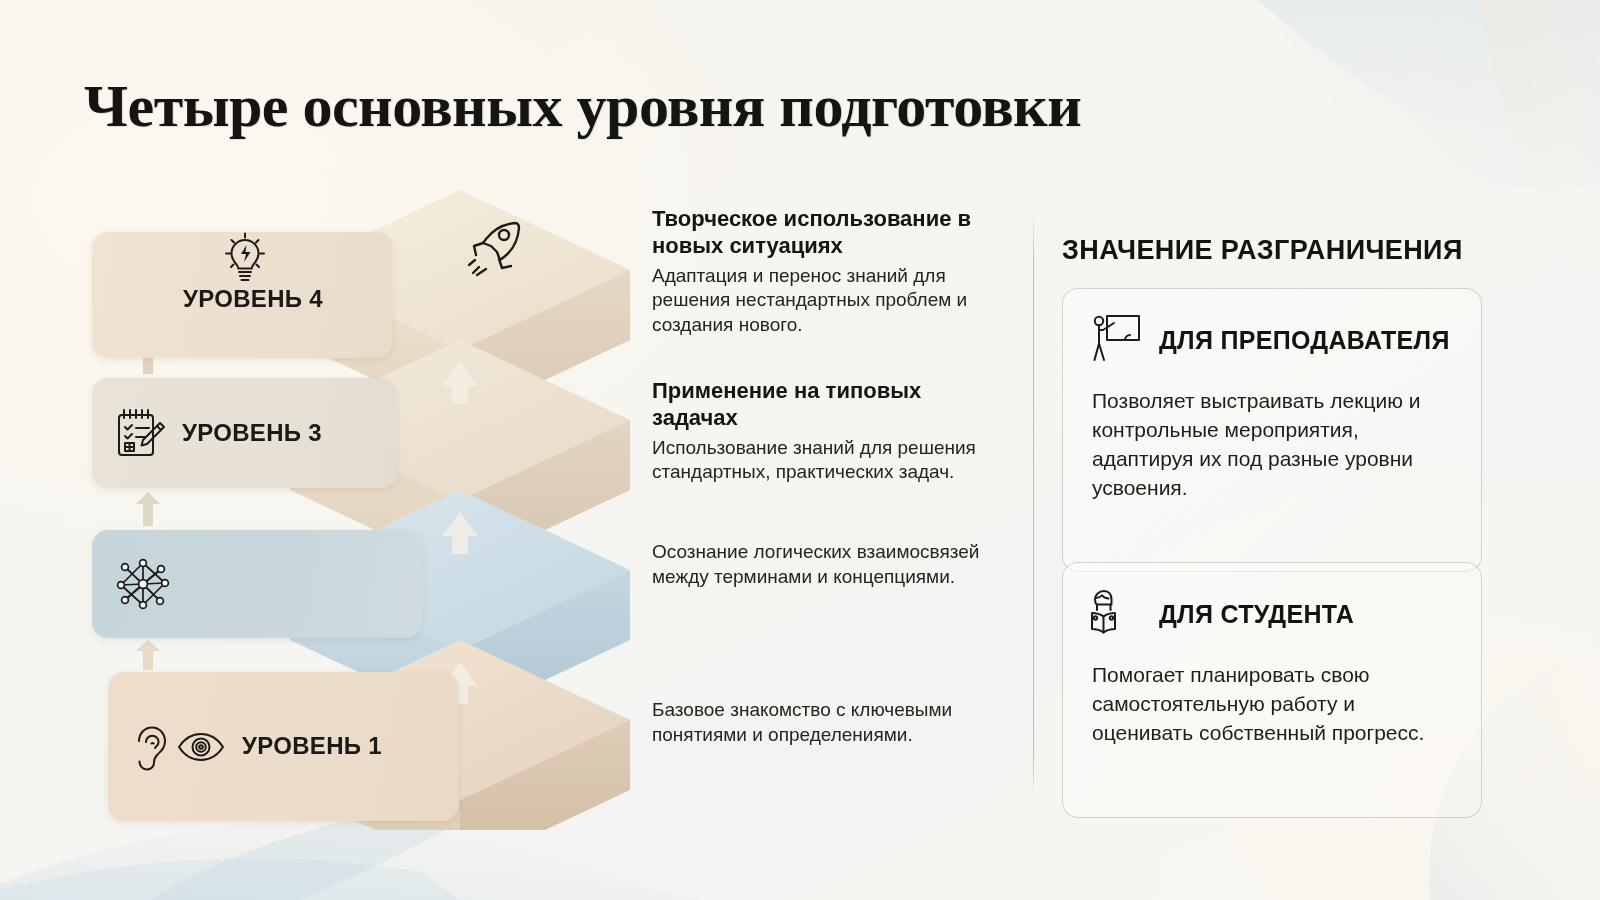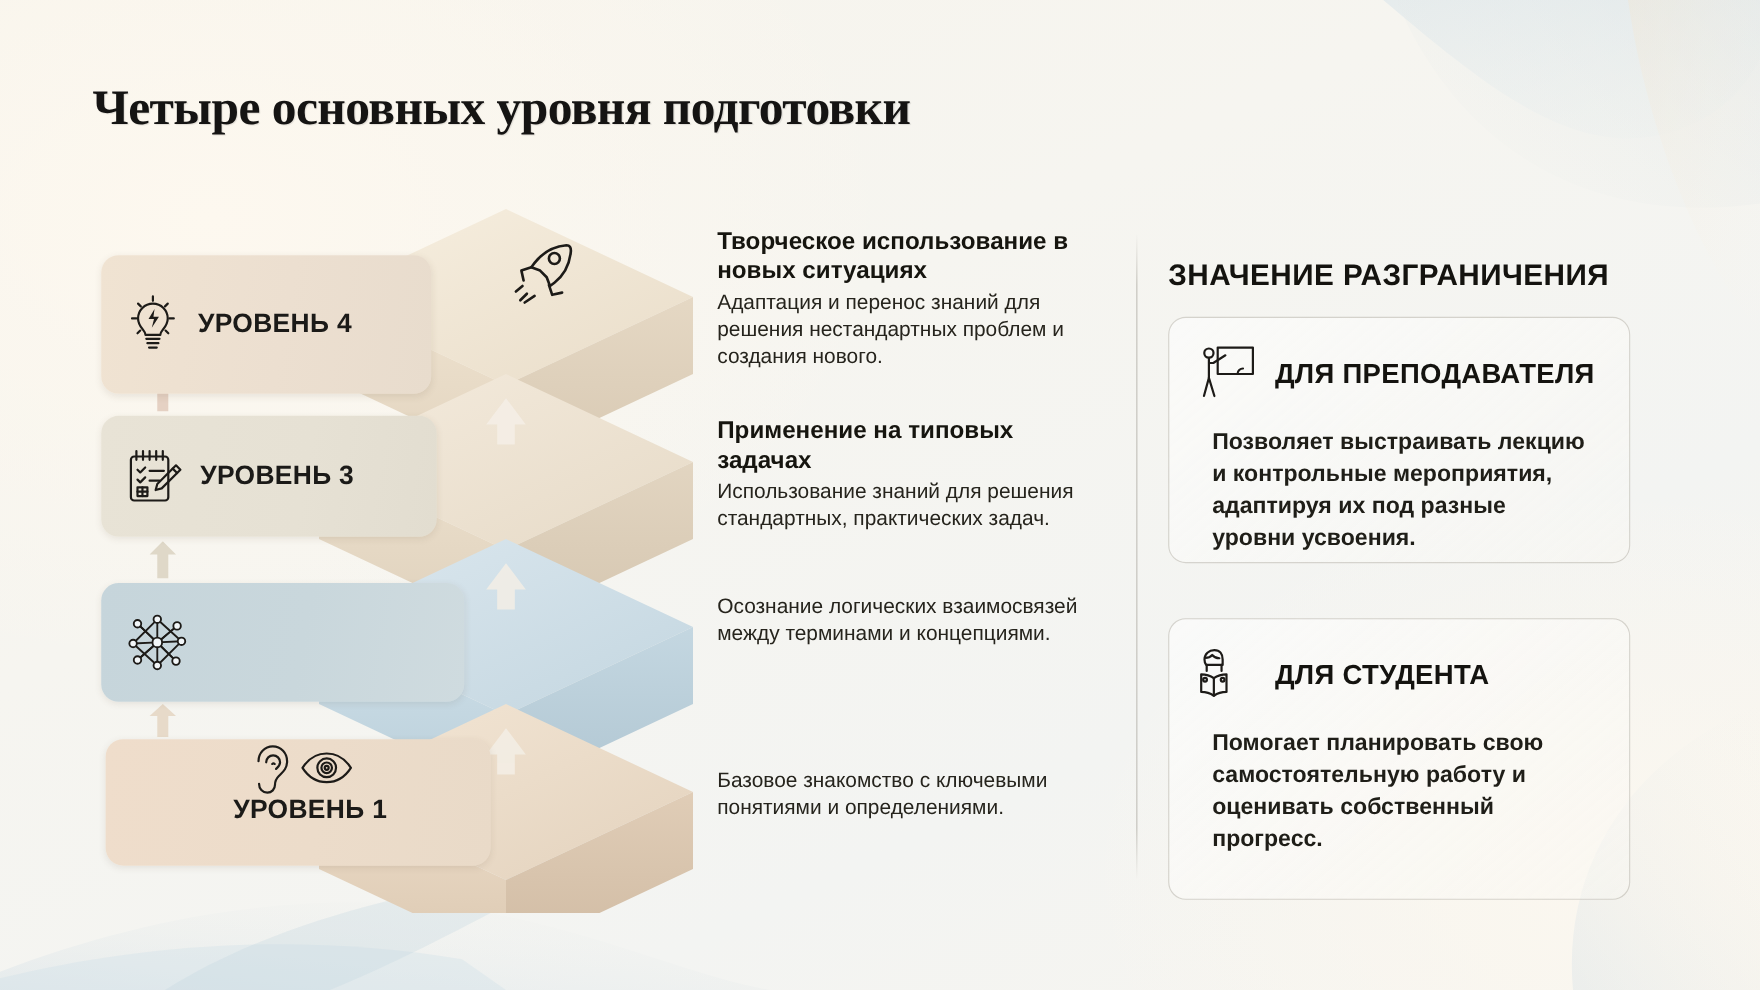--- a/index.html
+++ b/index.html
@@ -21,21 +21,21 @@
 
   
   .bg-layer { position: absolute; inset: 0; pointer-events: none; }
 
   
   .page-title {
     position: absolute;
     left: 84px;
     top: 72px;
     font-family: "Liberation Serif", "DejaVu Serif", serif;
-    font-size: 45px;
+    font-size: 60px;
     font-weight: 700;
     color: #151413;
     letter-spacing: -0.5px;
     white-space: nowrap;
     text-shadow: 1px 1px 1px rgba(0,0,0,0.10);
   }
 
   
   .blocks { position: absolute; left: 250px; top: 180px; width: 420px; height: 650px; }
 
@@ -66,27 +66,27 @@
   }
   .pill .psub {
     font-size: 23px;
     font-weight: 400;
     color: #26251f;
     line-height: 1.16;
     margin-top: 1px;
   }
 
   #pill-4 { left: 92px; top: 232px; width: 300px; height: 126px;
-            background: linear-gradient(100deg,#f0e3d2 0%, #ecdfd0 55%, #e8dccd 100%); }
+            background: linear-gradient(100deg,#f0e3d2 0%, #ecdfd0 55%, #e8dccd 100%); flex-direction: column; }
   #pill-3 { left: 92px; top: 378px; width: 305px; height: 110px;
             background: linear-gradient(100deg,#e8e3d6 0%, #e6e1d4 60%, #e2ddd0 100%); }
   #pill-2 { left: 92px; top: 530px; width: 330px; height: 108px;
             background: linear-gradient(100deg,#c6d5db 0%, #c9d7dc 55%, #cfdbdf 100%); }
-  #pill-1 { left: 96px; top: 672px; width: 350px; height: 115px;
-            background: linear-gradient(100deg,#efddcb 0%, #ecdcca 55%, #e9dac8 100%); flex-direction: column; }
+  #pill-1 { left: 108px; top: 672px; width: 350px; height: 149px;
+            background: linear-gradient(100deg,#efddcb 0%, #ecdcca 55%, #e9dac8 100%); }
 
   .arrow { position: absolute; left: 135px; width: 26px; }
 
   .rocket { position: absolute; left: 466px; top: 216px; }
 
   
   .mid { position: absolute; left: 652px; top: 200px; width: 352px; }
   .mid-block { position: absolute; left: 0; width: 352px; }
   .mid-h {
     font-size: 22px;
@@ -132,36 +132,36 @@
   .rcard {
     position: absolute;
     left: 1062px;
     width: 420px;
     box-sizing: border-box;
     border: 1px solid rgba(168,164,152,0.45);
     border-radius: 16px;
     background: linear-gradient(140deg, rgba(255,255,255,0.55) 0%, rgba(250,249,244,0.35) 100%);
     padding: 22px 24px 22px 26px;
   }
-  #rcard-teacher { top: 288px; height: 224px; }
+  #rcard-teacher { top: 288px; height: 284px; }
   #rcard-student { top: 562px; height: 256px; }
   .rcard-head { display: flex; align-items: center; gap: 16px; margin-bottom: 18px; }
   .rcard-title {
     font-size: 25px;
     font-weight: 700;
     color: #14130f;
     letter-spacing: 0.3px;
     white-space: nowrap;
   }
   .rcard-body {
     font-size: 21px;
-    font-weight: 700;
+    font-weight: 400;
     color: #1f1e18;
     line-height: 1.38;
-    margin: 13px;
+    margin: 3px;
   }
 </style>
 </head>
 <body>
 
 <div id="stage">
 
   <svg class="bg-layer" width="1600" height="900" viewBox="0 0 1600 900" aria-hidden="true">
     <defs>
       <linearGradient id="sw1" x1="0" y1="0" x2="1" y2="1">

